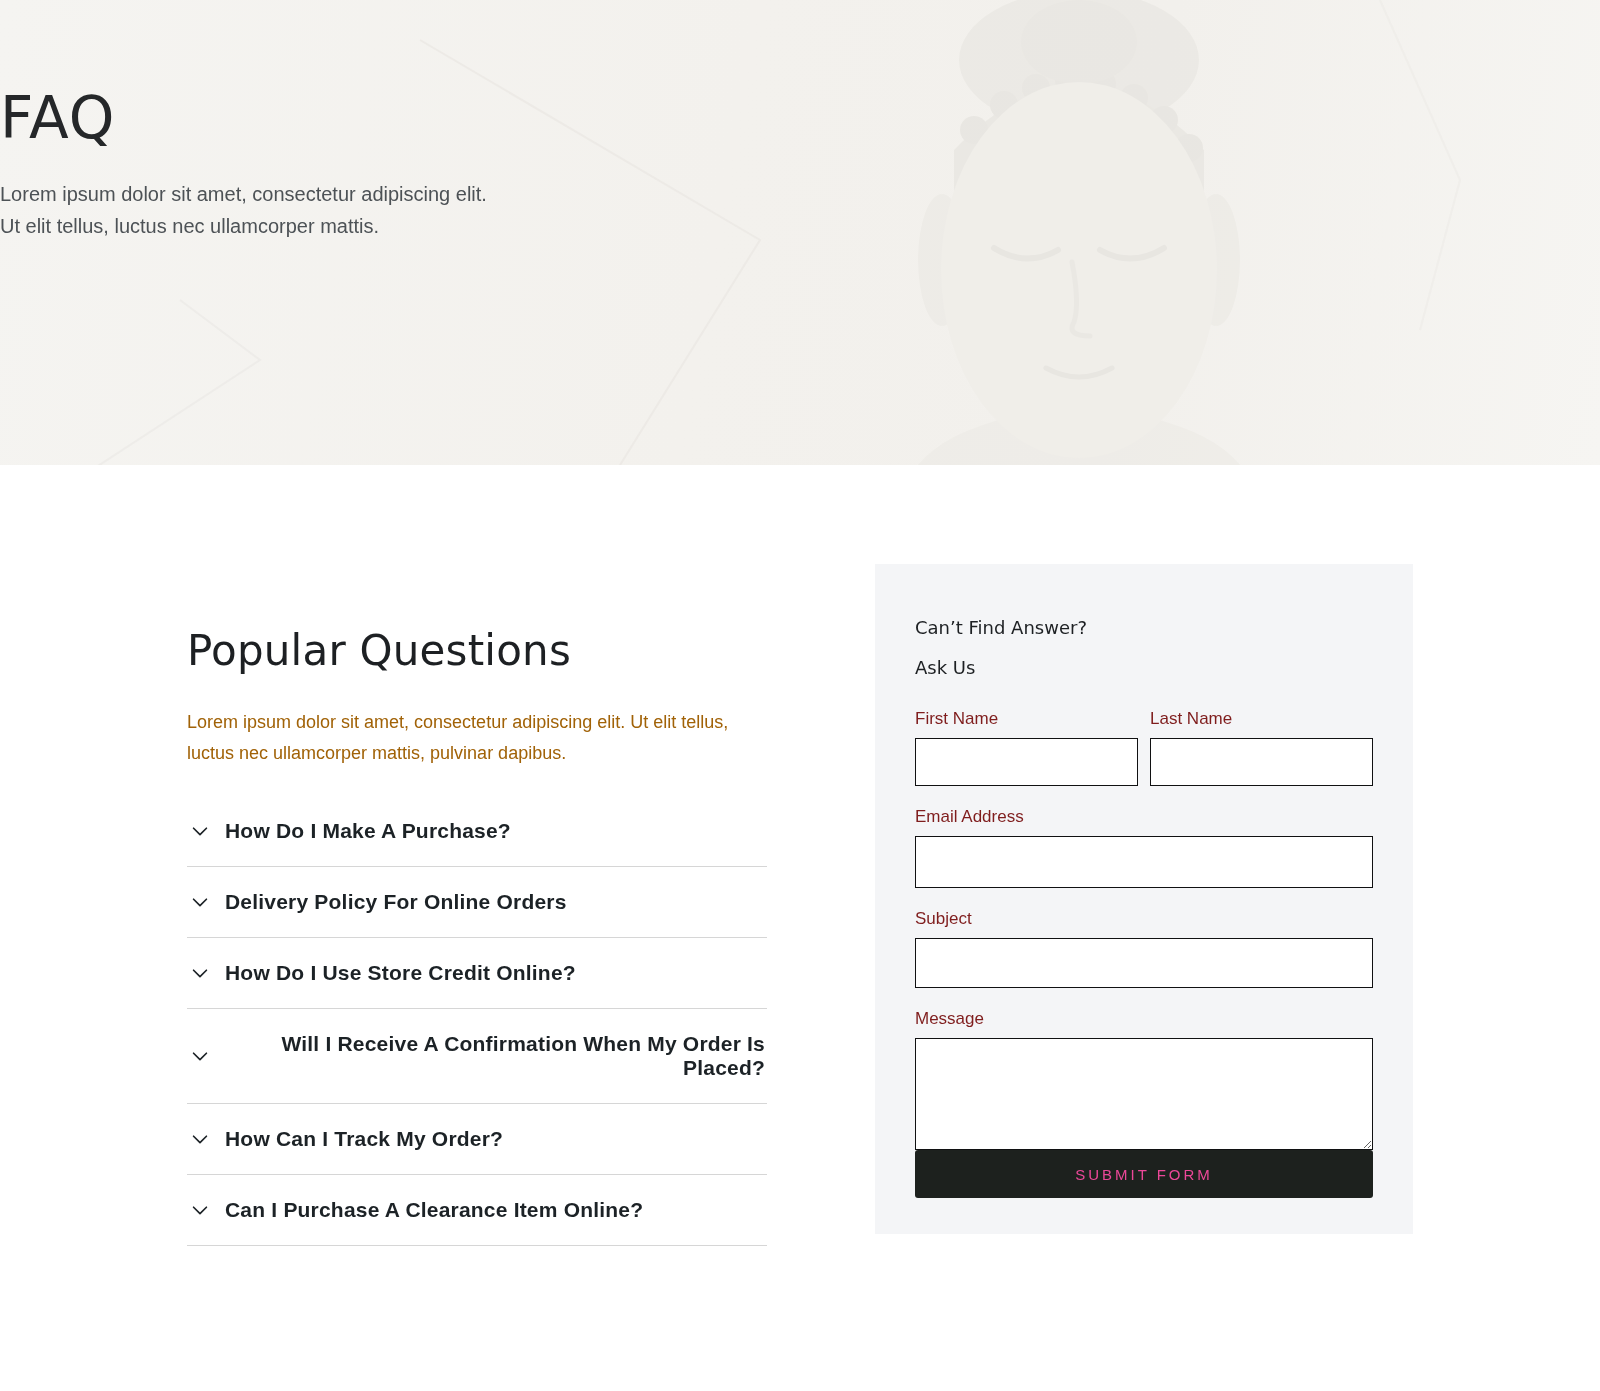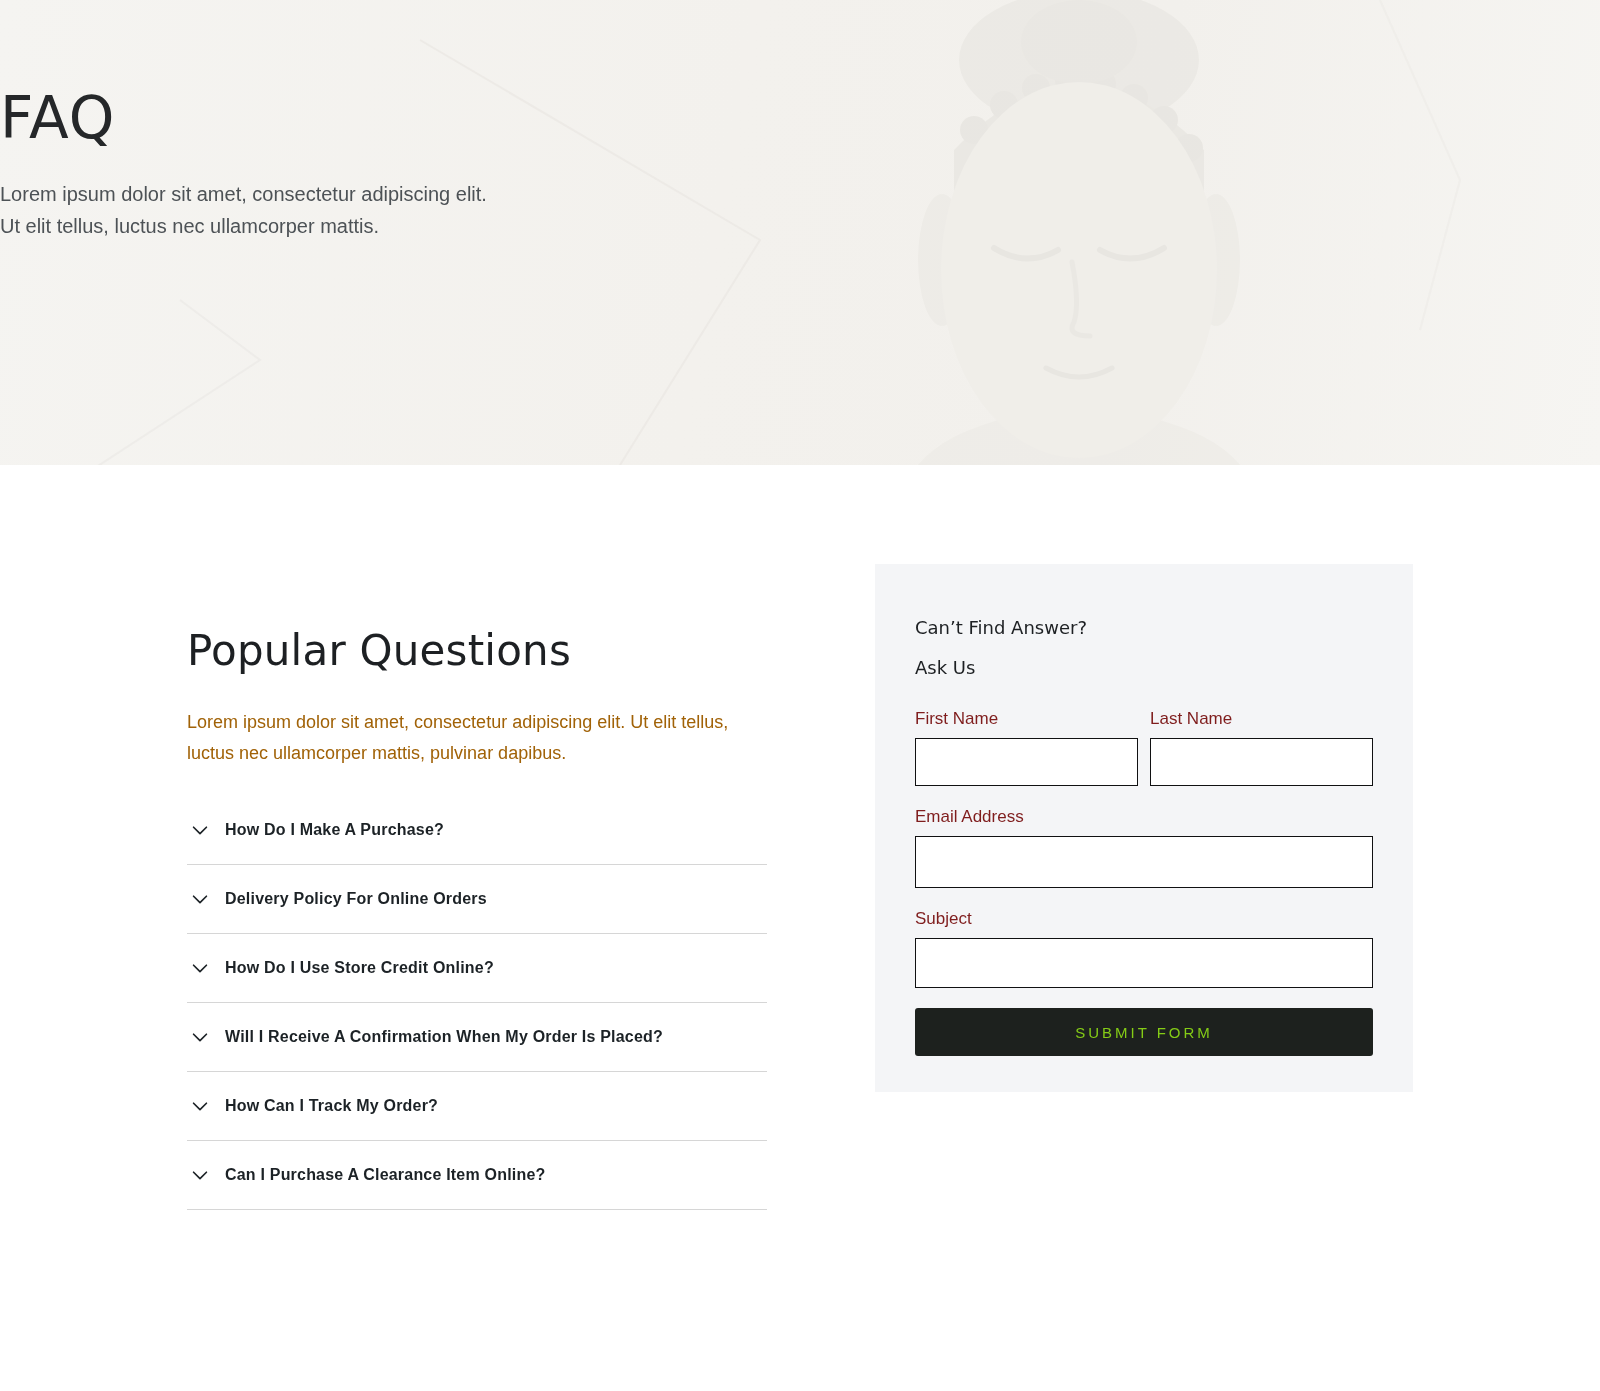--- a/index.html
+++ b/index.html
@@ -84,21 +84,21 @@
     cursor: pointer;
   }
   .acc-item:first-child { padding-top: 8px; }
   .acc-divider {
     border-bottom: 1px solid #d6d6d6;
     margin-top: 23px;
   }
   .acc-chevron { flex: 0 0 auto; display: inline-flex; }
   .acc-chevron svg { display: block; }
   .acc-label {
-    font-size: 16px;
+    font-size: 21px;
     font-weight: 700;
     letter-spacing: 0.2px;
     color: #1c2226;
     text-align: right;
   }
 
   
   .form-panel {
     width: 538px;
     background: #f4f5f7;
@@ -130,25 +130,24 @@
     color: #1d2023;
     padding: 6px 10px;
     outline: none;
     display: block;
   }
   .input-name { height: 48px; }
   .input-email { height: 52px; }
   .input-subject { height: 50px; }
   .text-area { height: 112px; resize: both; }
   .submit-btn {
-    margin-top: 20px;
     width: 100%;
     height: 48px;
     background: #1d211e;
-    color: #84cc16;
+    color: #ec4899;
     border: none;
     border-radius: 3px;
     font-family: "Liberation Sans", sans-serif;
     font-size: 15px;
     letter-spacing: 3px;
     cursor: pointer;
   }
 </style>
 </head>
 <body>
@@ -281,18 +280,22 @@
       <div class="field-group">
         <label class="field-label">Email Address</label>
         <input class="text-input input-email" type="text" value="" style="">
       </div>
 
       <div class="field-group">
         <label class="field-label">Subject</label>
         <input class="text-input input-subject" type="text" value="" style="">
       </div>
 
+      <div class="field-group">
+        <label class="field-label">Message</label>
+        <textarea class="text-area" style=""></textarea>
+      </div>
 
       <button class="submit-btn">SUBMIT FORM</button>
     </div>
 
   </div>
 </section>
 
 </body></html>

